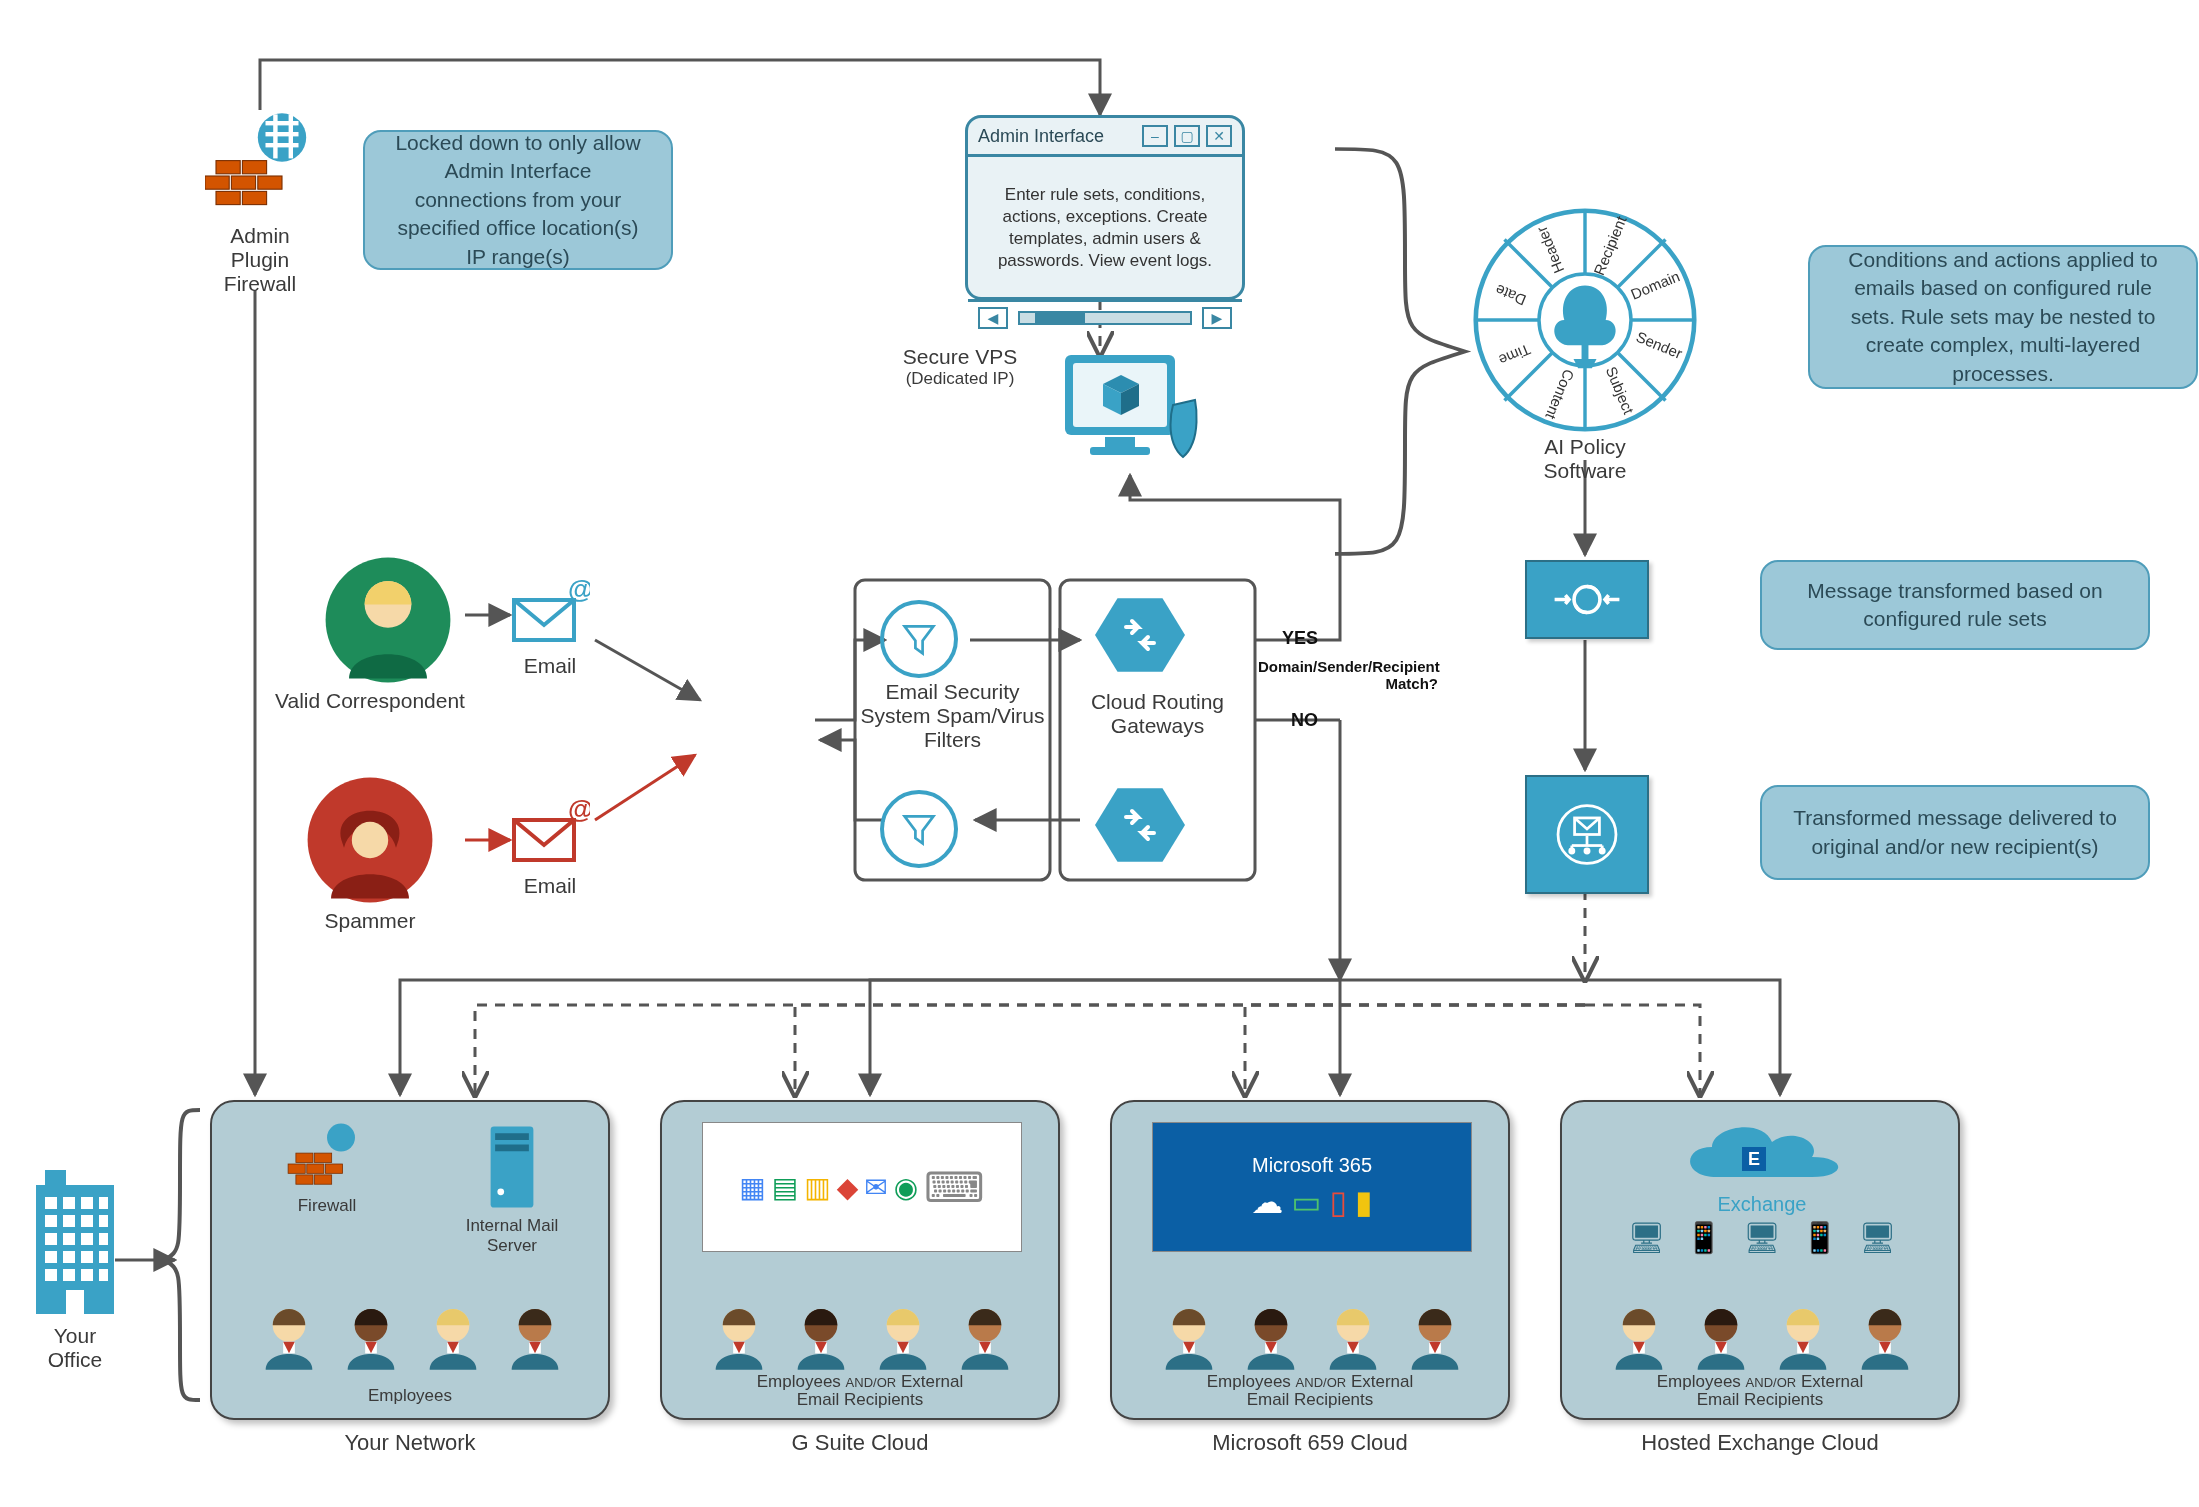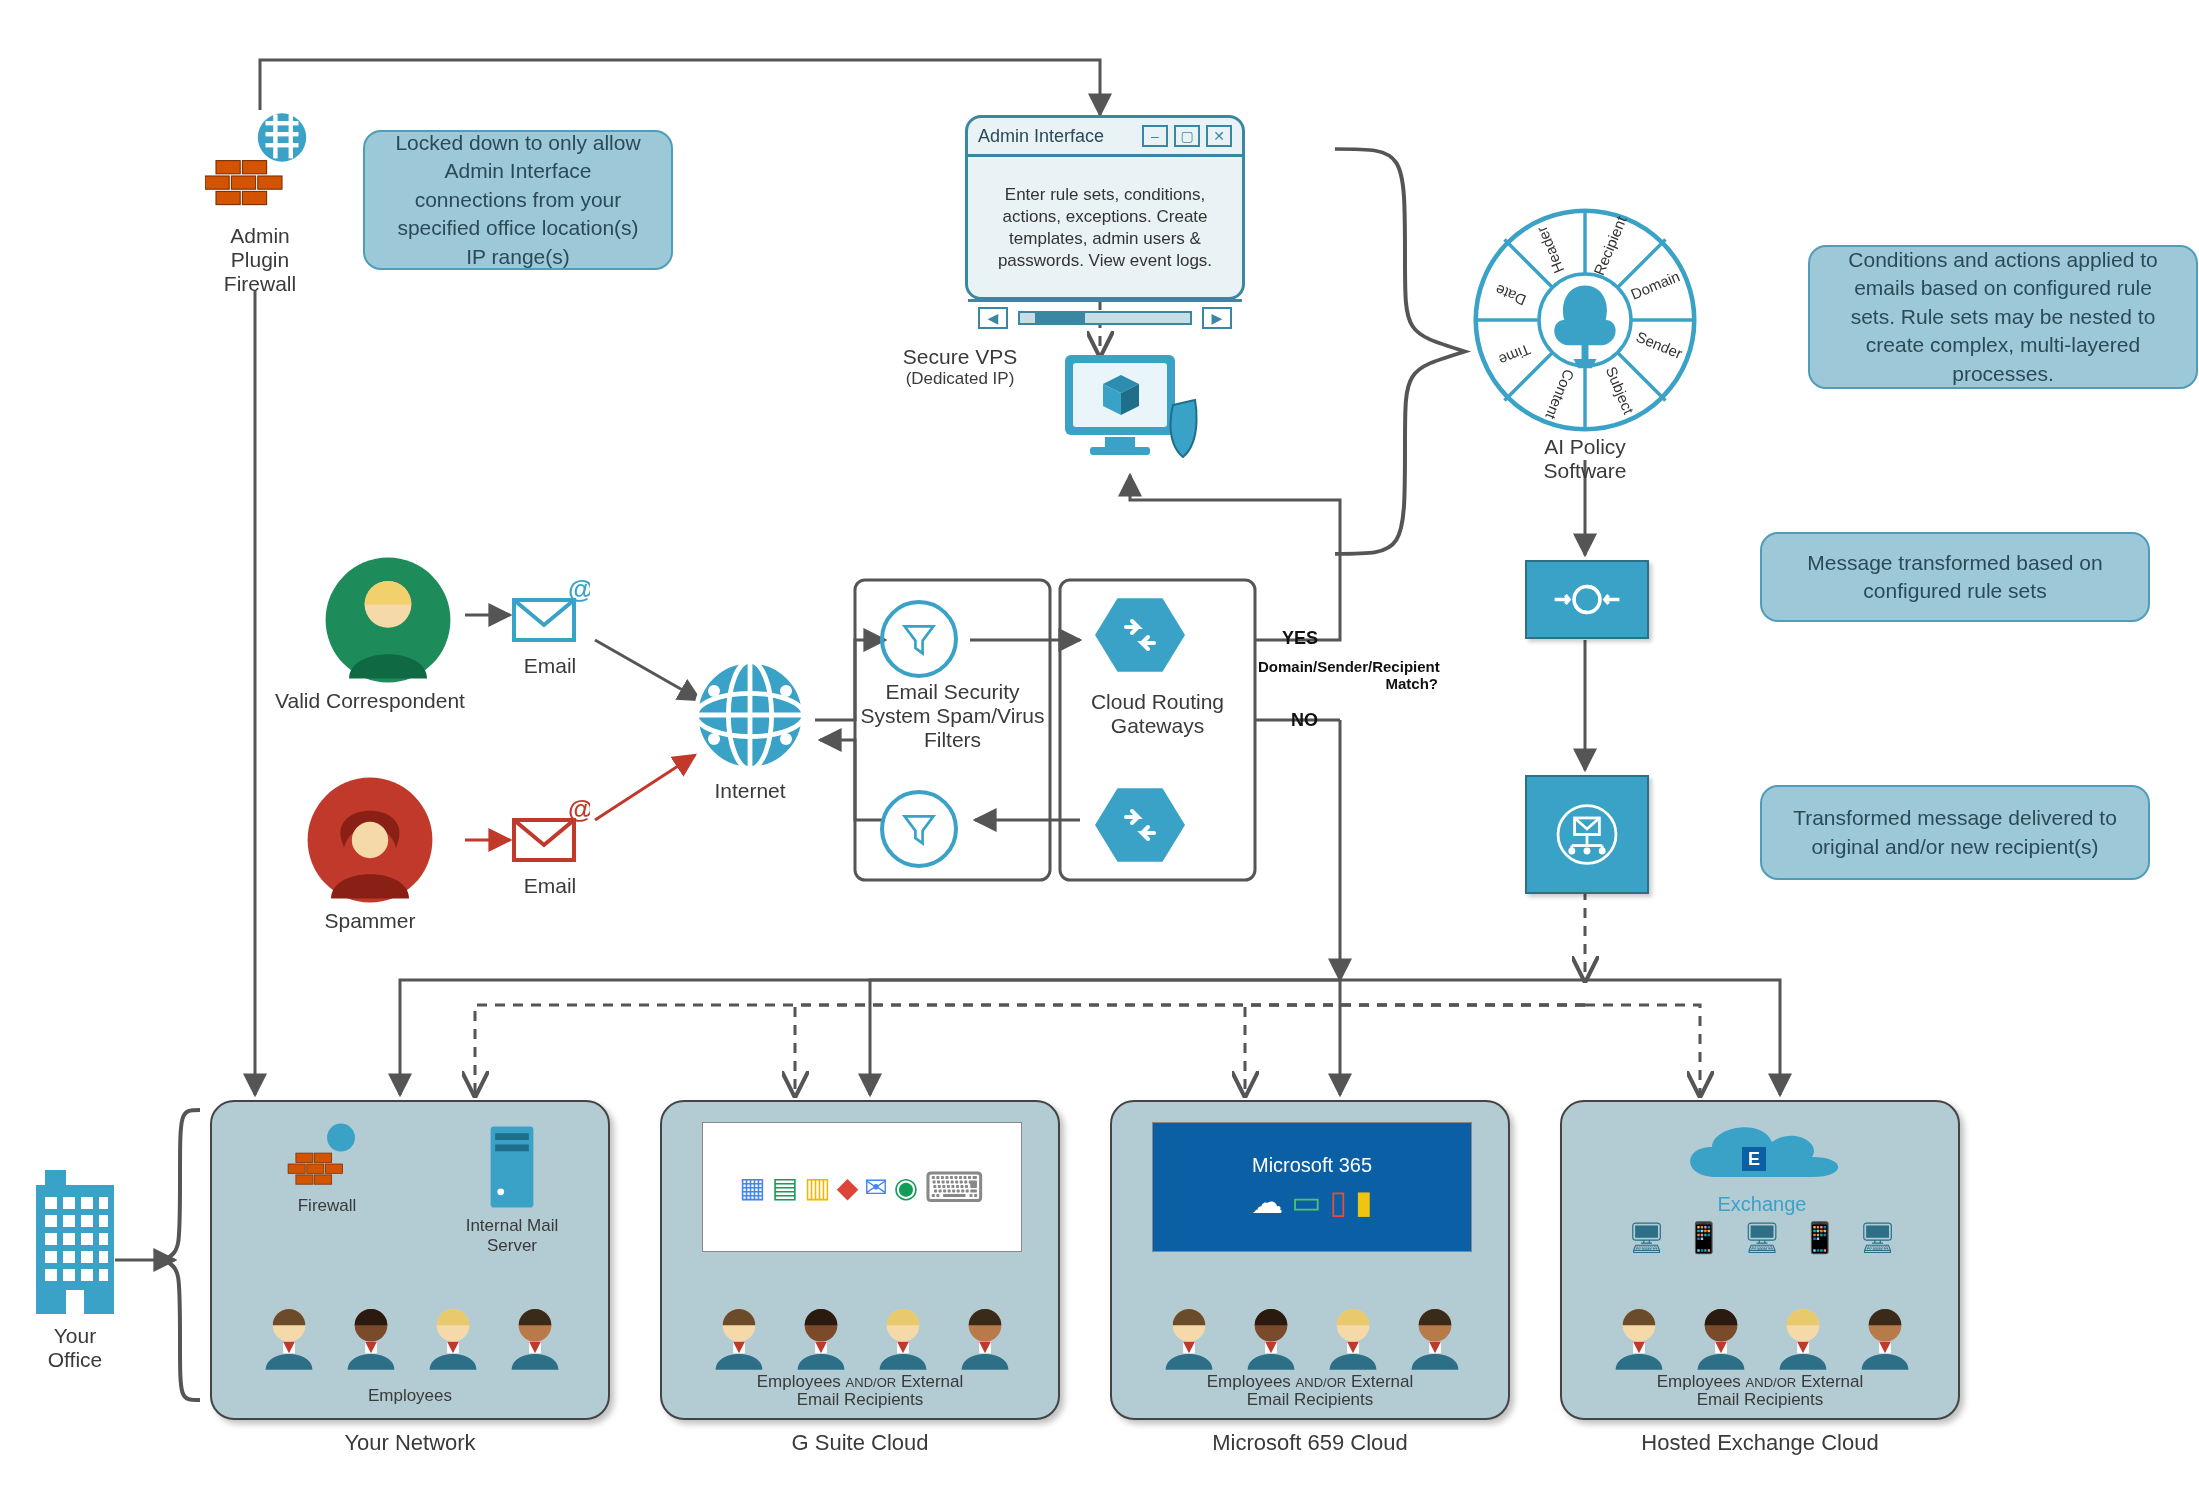--- a/index.html
+++ b/index.html
@@ -353,39 +353,20 @@
 
   <div class="abs" style="left:510px; top:800px; text-align:center">
     <svg width="80" height="70" viewBox="0 0 80 70">
       <text x="58" y="18" font-size="26" fill="#c0392b" font-weight="bold">@</text>
       <rect x="4" y="20" width="60" height="40" fill="#fff" stroke="#c0392b" stroke-width="4"></rect>
       <path d="M4 20 L34 45 L64 20" fill="none" stroke="#c0392b" stroke-width="4"></path>
     </svg>
     <div class="lbl">Email</div>
   </div>
 
-  <div class="abs" style="left:690px; top:655px; text-align:center">
-    <svg width="120" height="120" viewBox="0 0 100 100">
-      <circle cx="50" cy="50" r="45" fill="#3aa2c6"></circle>
-      <g stroke="#fff" stroke-width="4" fill="none">
-        <circle cx="50" cy="50" r="45"></circle>
-        <ellipse cx="50" cy="50" rx="45" ry="18"></ellipse>
-        <ellipse cx="50" cy="50" rx="18" ry="45"></ellipse>
-        <line x1="5" y1="50" x2="95" y2="50"></line>
-        <line x1="50" y1="5" x2="50" y2="95"></line>
-      </g>
-      <g fill="#fff">
-          <circle cx="20" cy="30" r="5"></circle>
-          <circle cx="80" cy="30" r="5"></circle>
-          <circle cx="20" cy="70" r="5"></circle>
-          <circle cx="80" cy="70" r="5"></circle>
-        </g>
-    </svg>
-    <div class="lbl">Internet</div>
-  </div>
 
   <div class="abs funnel" style="left:880px; top:600px">
     <svg viewBox="0 0 40 40">
         <path d="M4 6 H36 L24 22 V36 L16 30 V22 Z"></path>
       </svg>
   </div>
   <div class="abs funnel" style="left:880px; top:790px">
     <svg viewBox="0 0 40 40">
         <path d="M4 6 H36 L24 22 V36 L16 30 V22 Z"></path>
       </svg>
@@ -435,21 +416,21 @@
           <text x="73.97752659917391" y="37.1761917892325" transform="rotate(247.5 73.97752659917391 37.1761917892325)">Header</text>
         </g>
     </svg>
     <div class="lbl" style="font-weight:400; white-space:pre-line; margin-top:-4px">AI Policy
 Software</div>
   </div>
 
   <div class="abs callout" style="left:1808px; top:245px; width:390px; height:144px">
     <span>Conditions and actions applied to emails based on configured rule sets.  Rule sets may be nested to create complex, multi-layered processes.</span>
   </div>
-  <div class="abs callout" style="left:1760px; top:532px; width:390px; height:90px">
+  <div class="abs callout" style="left:1760px; top:560px; width:390px; height:90px">
     <span>Message transformed based on configured rule sets</span>
   </div>
   <div class="abs callout" style="left:1760px; top:785px; width:390px; height:95px">
     <span>Transformed message delivered to original and/or new recipient(s)</span>
   </div>
 
   <div class="abs sq-node" style="left:1525px; top:560px; width:120px; height:75px">
     <svg viewBox="0 0 100 60">
       <circle cx="50" cy="30" r="18" fill="none" stroke="#fff" stroke-width="5"></circle>
       <path d="M50 12 a18 18 0 0 1 16 10" fill="none" stroke="#fff" stroke-width="5"></path>

